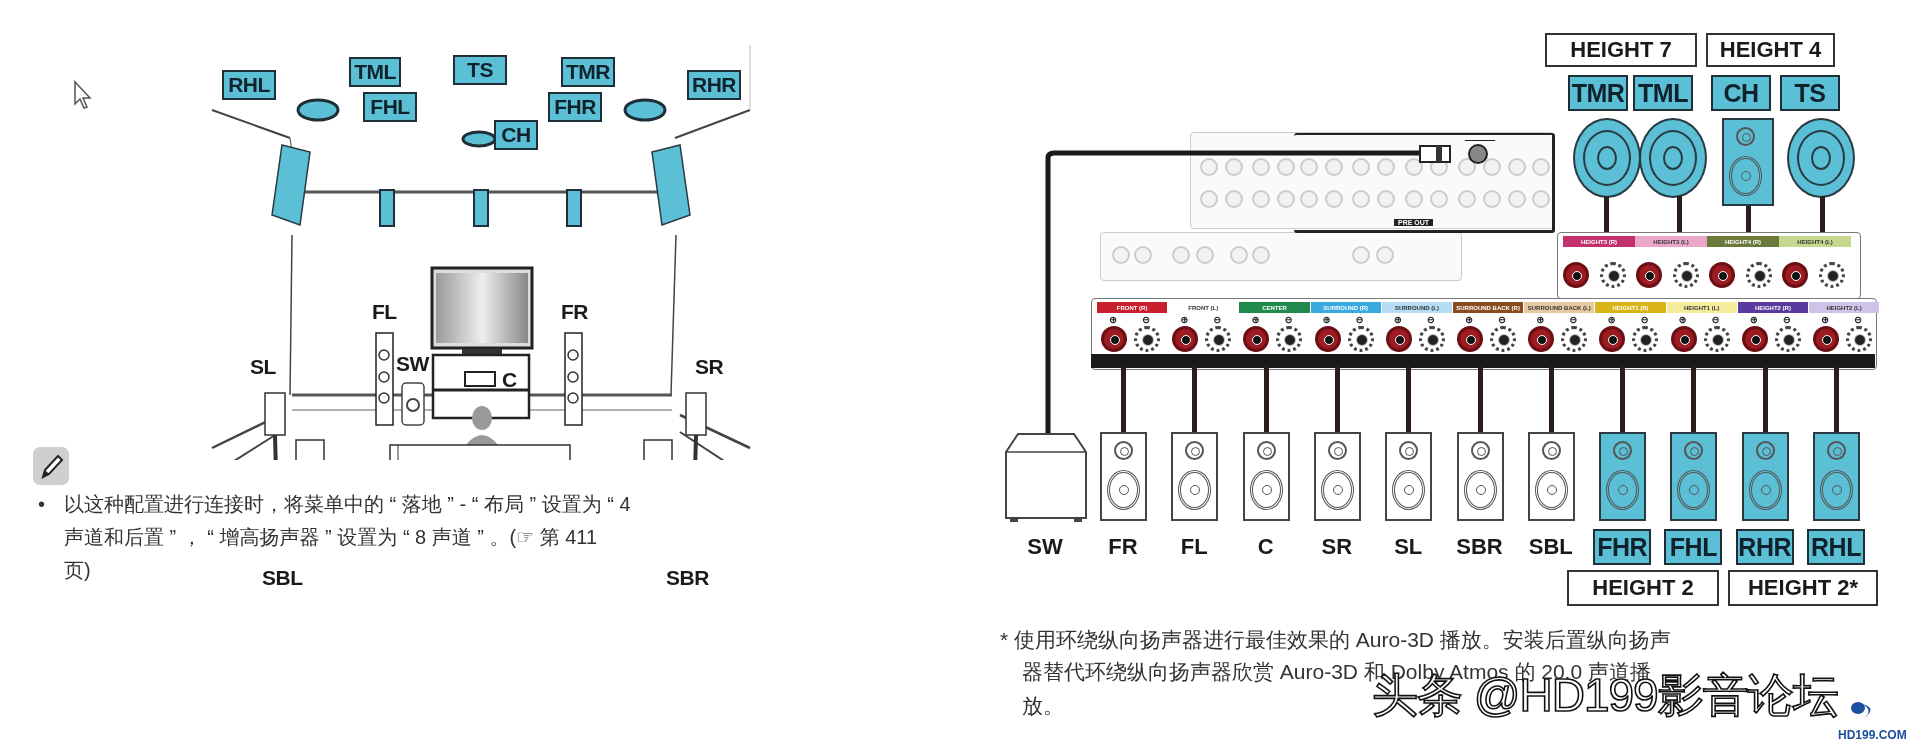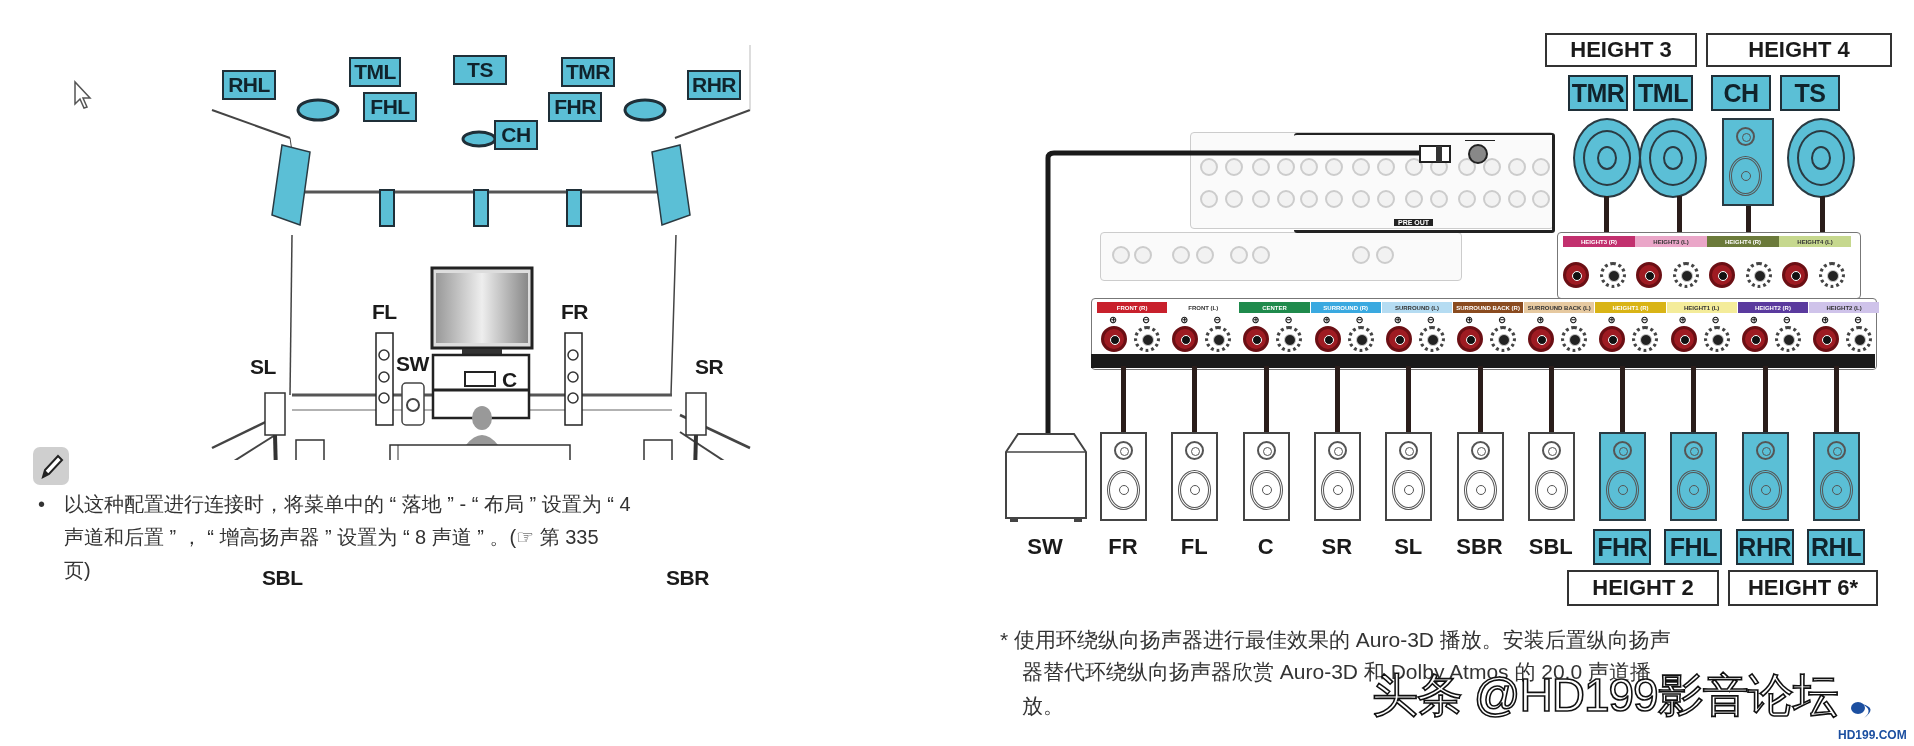--- a/index.html
+++ b/index.html
@@ -141,27 +141,27 @@
 <div class="lbl" style="left:666px;top:566px;">SBR</div>
 
 <div class="abs" style="left:33px;top:447px;width:36px;height:38px;background:#cfcfcf;border-radius:7px;">
   <svg width="36" height="38" viewBox="0 0 36 38">
       <path d="M10 30 L12 23 L25 9 L29 13 L16 27 Z" fill="#fff" stroke="#222" stroke-width="2"></path>
       <path d="M10 30 L12 23 L16 27 Z" fill="#222"></path>
     </svg>
 </div>
 <div class="bodytext" style="left:38px;top:488px;">•</div>
 <div class="bodytext" style="left:64px;top:488px;white-space:nowrap;">以这种配置进行连接时，将菜单中的 “ 落地 ” - “ 布局 ” 设置为 “ 4</div>
-<div class="bodytext" style="left:64px;top:521px;white-space:nowrap;">声道和后置 ” ， “ 增高扬声器 ” 设置为 “ 8 声道 ” 。(☞ 第 335</div>
+<div class="bodytext" style="left:64px;top:521px;white-space:nowrap;">声道和后置 ” ， “ 增高扬声器 ” 设置为 “ 8 声道 ” 。(☞ 第 411</div>
 <div class="bodytext" style="left:64px;top:554px;white-space:nowrap;">页)</div>
 
 <div class="abs" style="left:0;top:0;width:1914px;height:746px;">
 
-  <div class="hbox" style="left:1545px;top:33px;width:152px;height:34px;">HEIGHT 3</div>
-  <div class="hbox" style="left:1706px;top:33px;width:186px;height:34px;">HEIGHT 4</div>
+  <div class="hbox" style="left:1545px;top:33px;width:152px;height:34px;">HEIGHT 7</div>
+  <div class="hbox" style="left:1706px;top:33px;width:129px;height:34px;">HEIGHT 4</div>
 
   <div class="tag lg" style="left:1568px;top:75px;width:60px;">TMR</div>
   <div class="tag lg" style="left:1633px;top:75px;width:60px;">TML</div>
   <div class="tag lg" style="left:1711px;top:75px;width:60px;">CH</div>
   <div class="tag lg" style="left:1780px;top:75px;width:60px;">TS</div>
 
   <div class="round-spk" style="left:1573px;top:118px;"></div>
   <div class="round-spk" style="left:1639px;top:118px;"></div>
   <div class="spk blue" style="left:1722px;top:118px;width:52px;height:88px;">
       <span class="tw"></span>
@@ -371,21 +371,21 @@
       <div class="tag lg" style="left: 1735.7px; top: 529px; width: 58px;">RHR</div>
       <div class="wire" style="left: 1834px; top: 366px; height: 68px;"></div>
       <div class="spk blue" style="left: 1813px; top: 432px;">
         <span class="tw"></span>
         <span class="wf"></span>
       </div>
       <div class="tag lg" style="left: 1807px; top: 529px; width: 58px;">RHL</div>
     </div>
 
   <div class="hbox" style="left:1567px;top:570px;width:152px;height:36px;">HEIGHT 2</div>
-  <div class="hbox" style="left:1728px;top:570px;width:150px;height:36px;">HEIGHT 6*</div>
+  <div class="hbox" style="left:1728px;top:570px;width:150px;height:36px;">HEIGHT 2*</div>
 </div>
 
 <div class="bodytext" style="left:1000px;top:624px;white-space:nowrap;font-size:21px;">* 使用环绕纵向扬声器进行最佳效果的 Auro-3D 播放。安装后置纵向扬声</div>
 <div class="bodytext" style="left:1022px;top:656px;white-space:nowrap;font-size:21px;">器替代环绕纵向扬声器欣赏 Auro-3D 和 Dolby Atmos 的 20.0 声道播</div>
 <div class="bodytext" style="left:1022px;top:690px;white-space:nowrap;font-size:21px;">放。</div>
 
 <div class="abs" style="left:1372px;top:665px;font-size:46px;color:#fff;-webkit-text-stroke:1.6px #111;letter-spacing:-1px;white-space:nowrap;">头条 @HD199影音论坛</div>
 <div class="abs" style="left:1848px;top:700px;width:30px;height:20px;">
   <svg width="30" height="20" viewBox="0 0 30 20">
       <ellipse cx="10" cy="8" rx="7" ry="6" fill="#1c4fa0"></ellipse>

